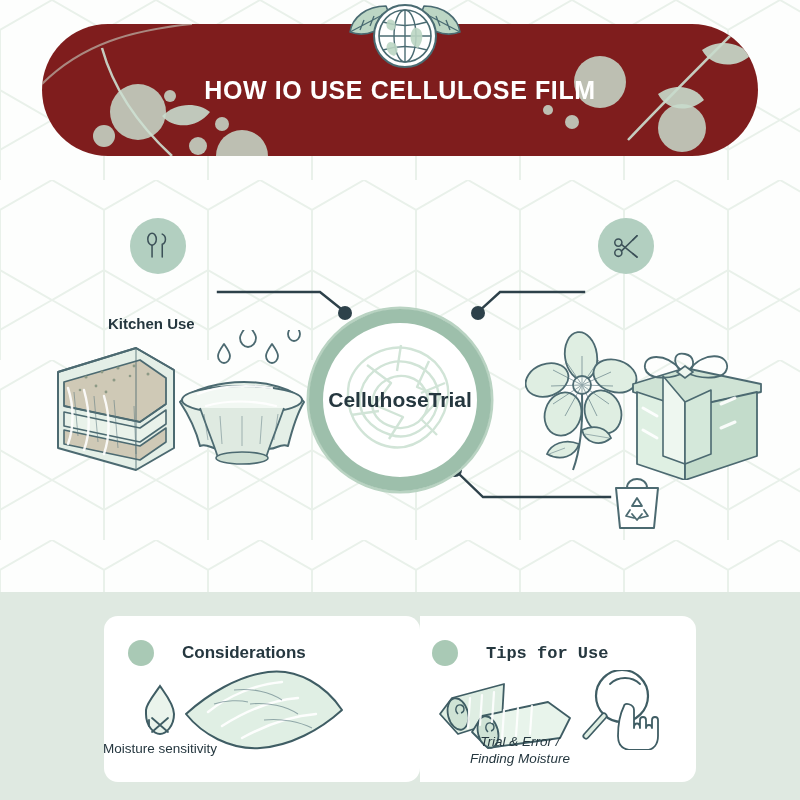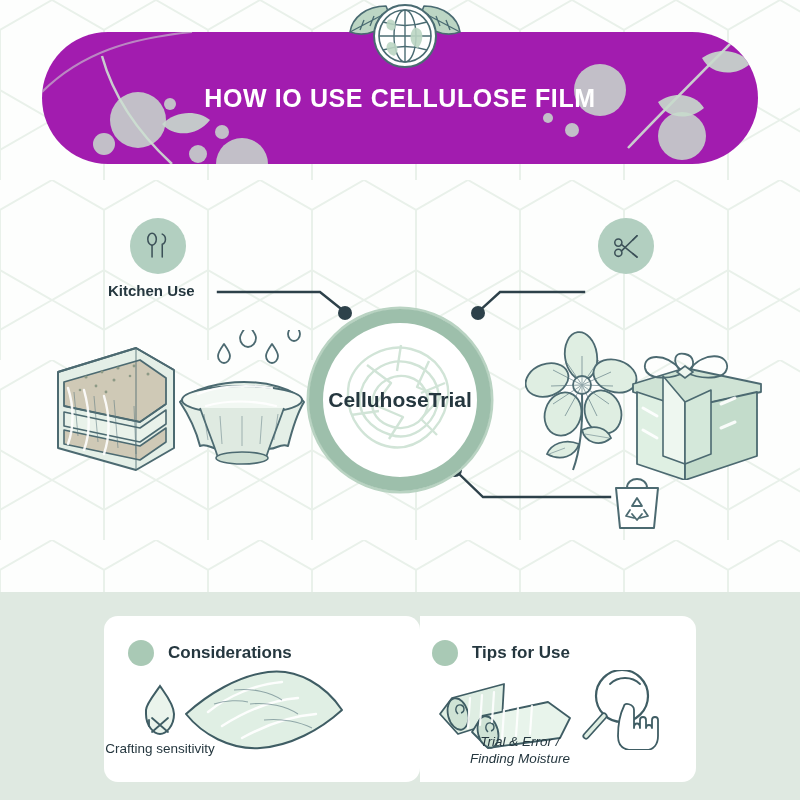--- a/index.html
+++ b/index.html
@@ -39,24 +39,24 @@
     width: 800px;
     height: 208px;
     background: #dfe9e1;
     z-index: 1;
   }
 
   
   .banner {
     position: absolute;
     left: 42px;
-    top: 32px;
+    top: 24px;
     width: 716px;
     height: 132px;
-    background: #a21caf;
+    background: #7f1d1d;
     border-radius: 66px;
     z-index: 3;
     overflow: hidden;
   }
   .banner-deco {
     position: absolute;
     left: 0; top: 0;
     width: 716px; height: 132px;
   }
   .banner-text {
@@ -147,21 +147,21 @@
     align-items: center;
     justify-content: center;
   }
   .branch-label {
     margin-top: 8px;
     color: #25373f;
     font-size: 15px;
     font-weight: bold;
     white-space: nowrap;
   }
-  #branch-kitchen { left: 108px; top: 218px; align-items: flex-start; }
+  #branch-kitchen { left: 108px; top: 218px; align-items: flex-start; gap: 33px; }
   #branch-kitchen .branch-icon-circle { margin-left: 22px; }
   #branch-crafting { left: 528px; top: 218px; align-items: flex-start; }
   #branch-crafting .branch-icon-circle { margin-left: 70px; }
 
   
   .illus {
     position: absolute;
     z-index: 5;
   }
   #illus-kitchen { left: 40px; top: 330px; }
@@ -171,39 +171,39 @@
   
   .card {
     position: absolute;
     top: 616px;
     background: #ffffff;
     border-radius: 14px;
     z-index: 2;
     overflow: hidden;
   }
   #card-considerations { left: 104px; width: 316px; height: 166px; }
-  #card-tips { left: 420px; width: 276px; height: 166px; border-radius: 0 14px 14px 0; }
+  #card-tips { left: 420px; width: 276px; height: 166px; border-radius: 0 14px 14px 0; font-family: Liberation Mono, monospace; }
 
   .card-head {
     position: absolute;
     top: 24px;
     display: flex;
     align-items: center;
   }
   #card-considerations .card-head { left: 24px; }
   #card-tips .card-head { left: 12px; }
   .card-dot {
     width: 26px;
     height: 26px;
     border-radius: 50%;
     background: #a9c9b5;
     flex: 0 0 auto;
   }
   .card-title {
-    margin-left: 14px;
+    margin-left: 28px;
     color: #25373f;
     font-size: 17px;
     font-weight: bold;
     white-space: nowrap;
   }
   .card-art {
     position: absolute;
     top: 54px;
   }
   #card-considerations .card-art { left: 26px; }
@@ -485,21 +485,21 @@
         </g>
         <g stroke="#5b7880" stroke-width="1.1" fill="none" opacity="0.6">
           <path d="M104 20 C 122 18, 140 22, 152 30"></path>
           <path d="M120 34 C 138 32, 156 36, 168 44"></path>
           <path d="M134 50 C 152 48, 170 52, 182 58"></path>
           <path d="M84 34 C 96 30, 110 30, 118 32"></path>
         </g>
       </g>
     </svg>
   </div>
-  <div class="card-caption" id="caption-considerations">Crafting sensitivity</div>
+  <div class="card-caption" id="caption-considerations">Moisture sensitivity</div>
 
   <div class="card" id="card-tips">
     <div class="card-head">
       <div class="card-dot"></div>
       <div class="card-title">Tips for Use</div>
     </div>
     <svg class="card-art" width="250" height="80" viewBox="0 0 250 80" xmlns="http://www.w3.org/2000/svg">
       <g>
         <path d="M2 44 L14 28 L66 14 L64 50 L20 64 Z" fill="#dfeee3" stroke="#3f5d64" stroke-width="1.8" stroke-linejoin="round"></path>
         <ellipse cx="20" cy="44" rx="10" ry="16" transform="rotate(-14 20 44)" fill="#cfe3d5" stroke="#3f5d64" stroke-width="1.8"></ellipse>

